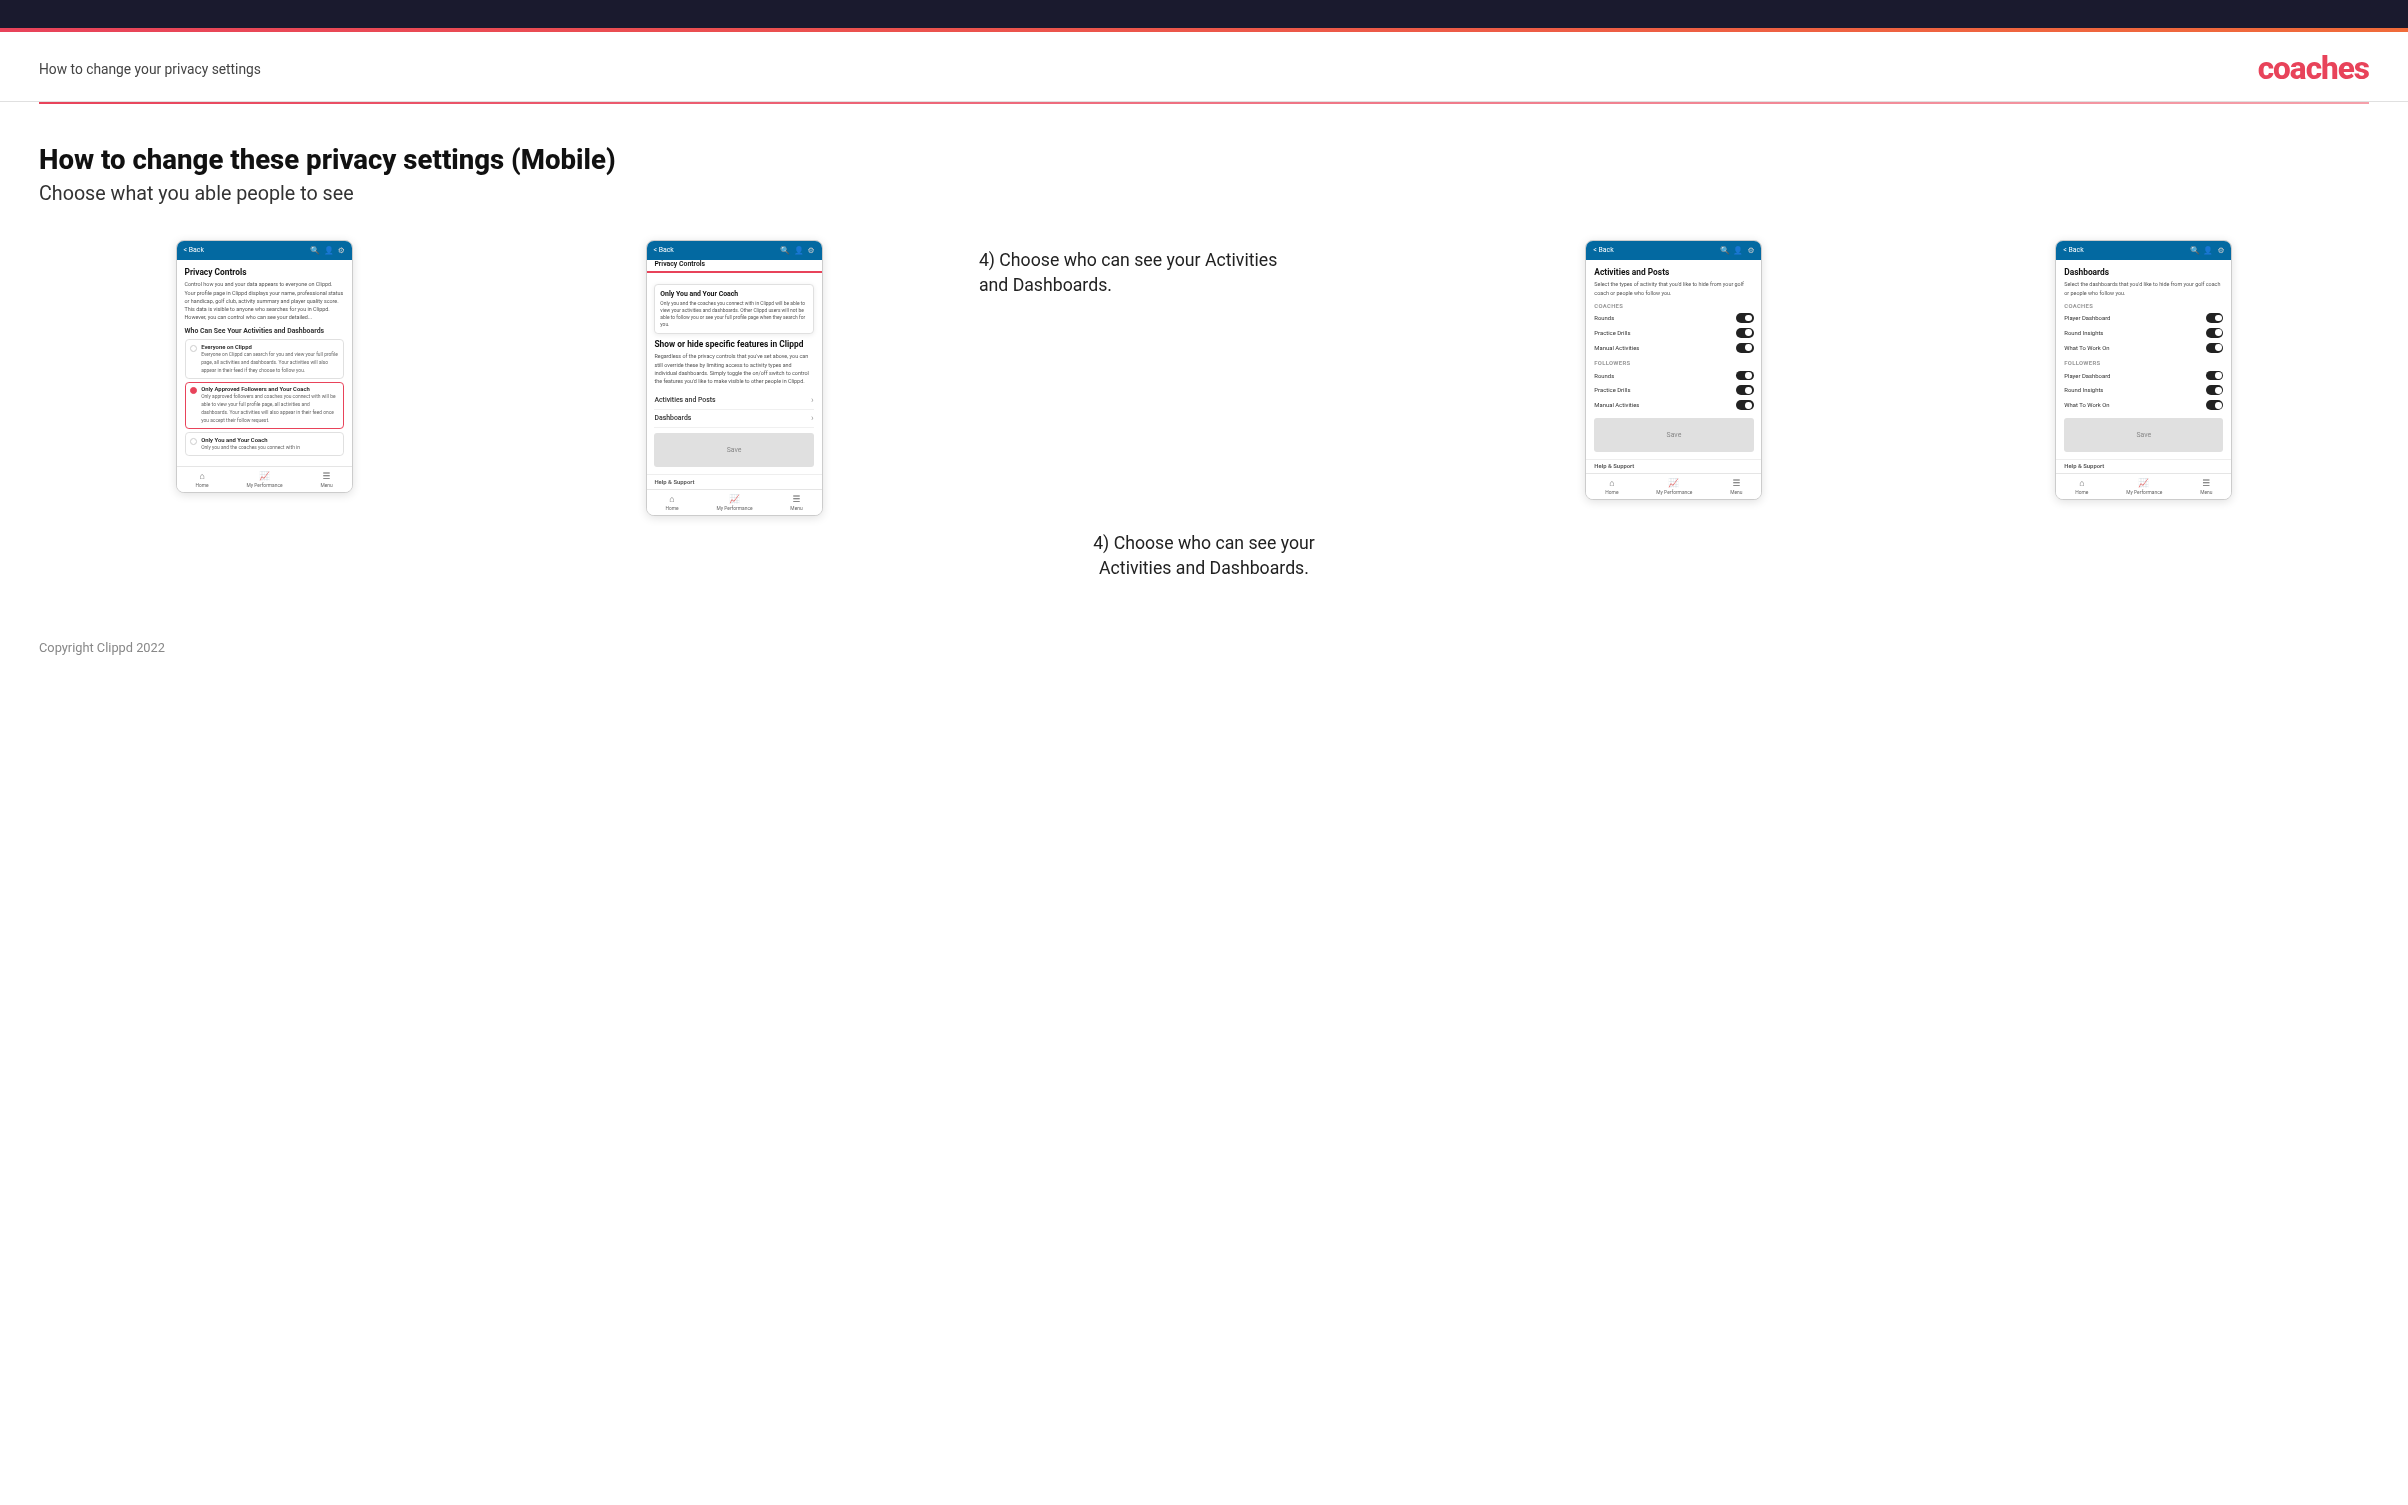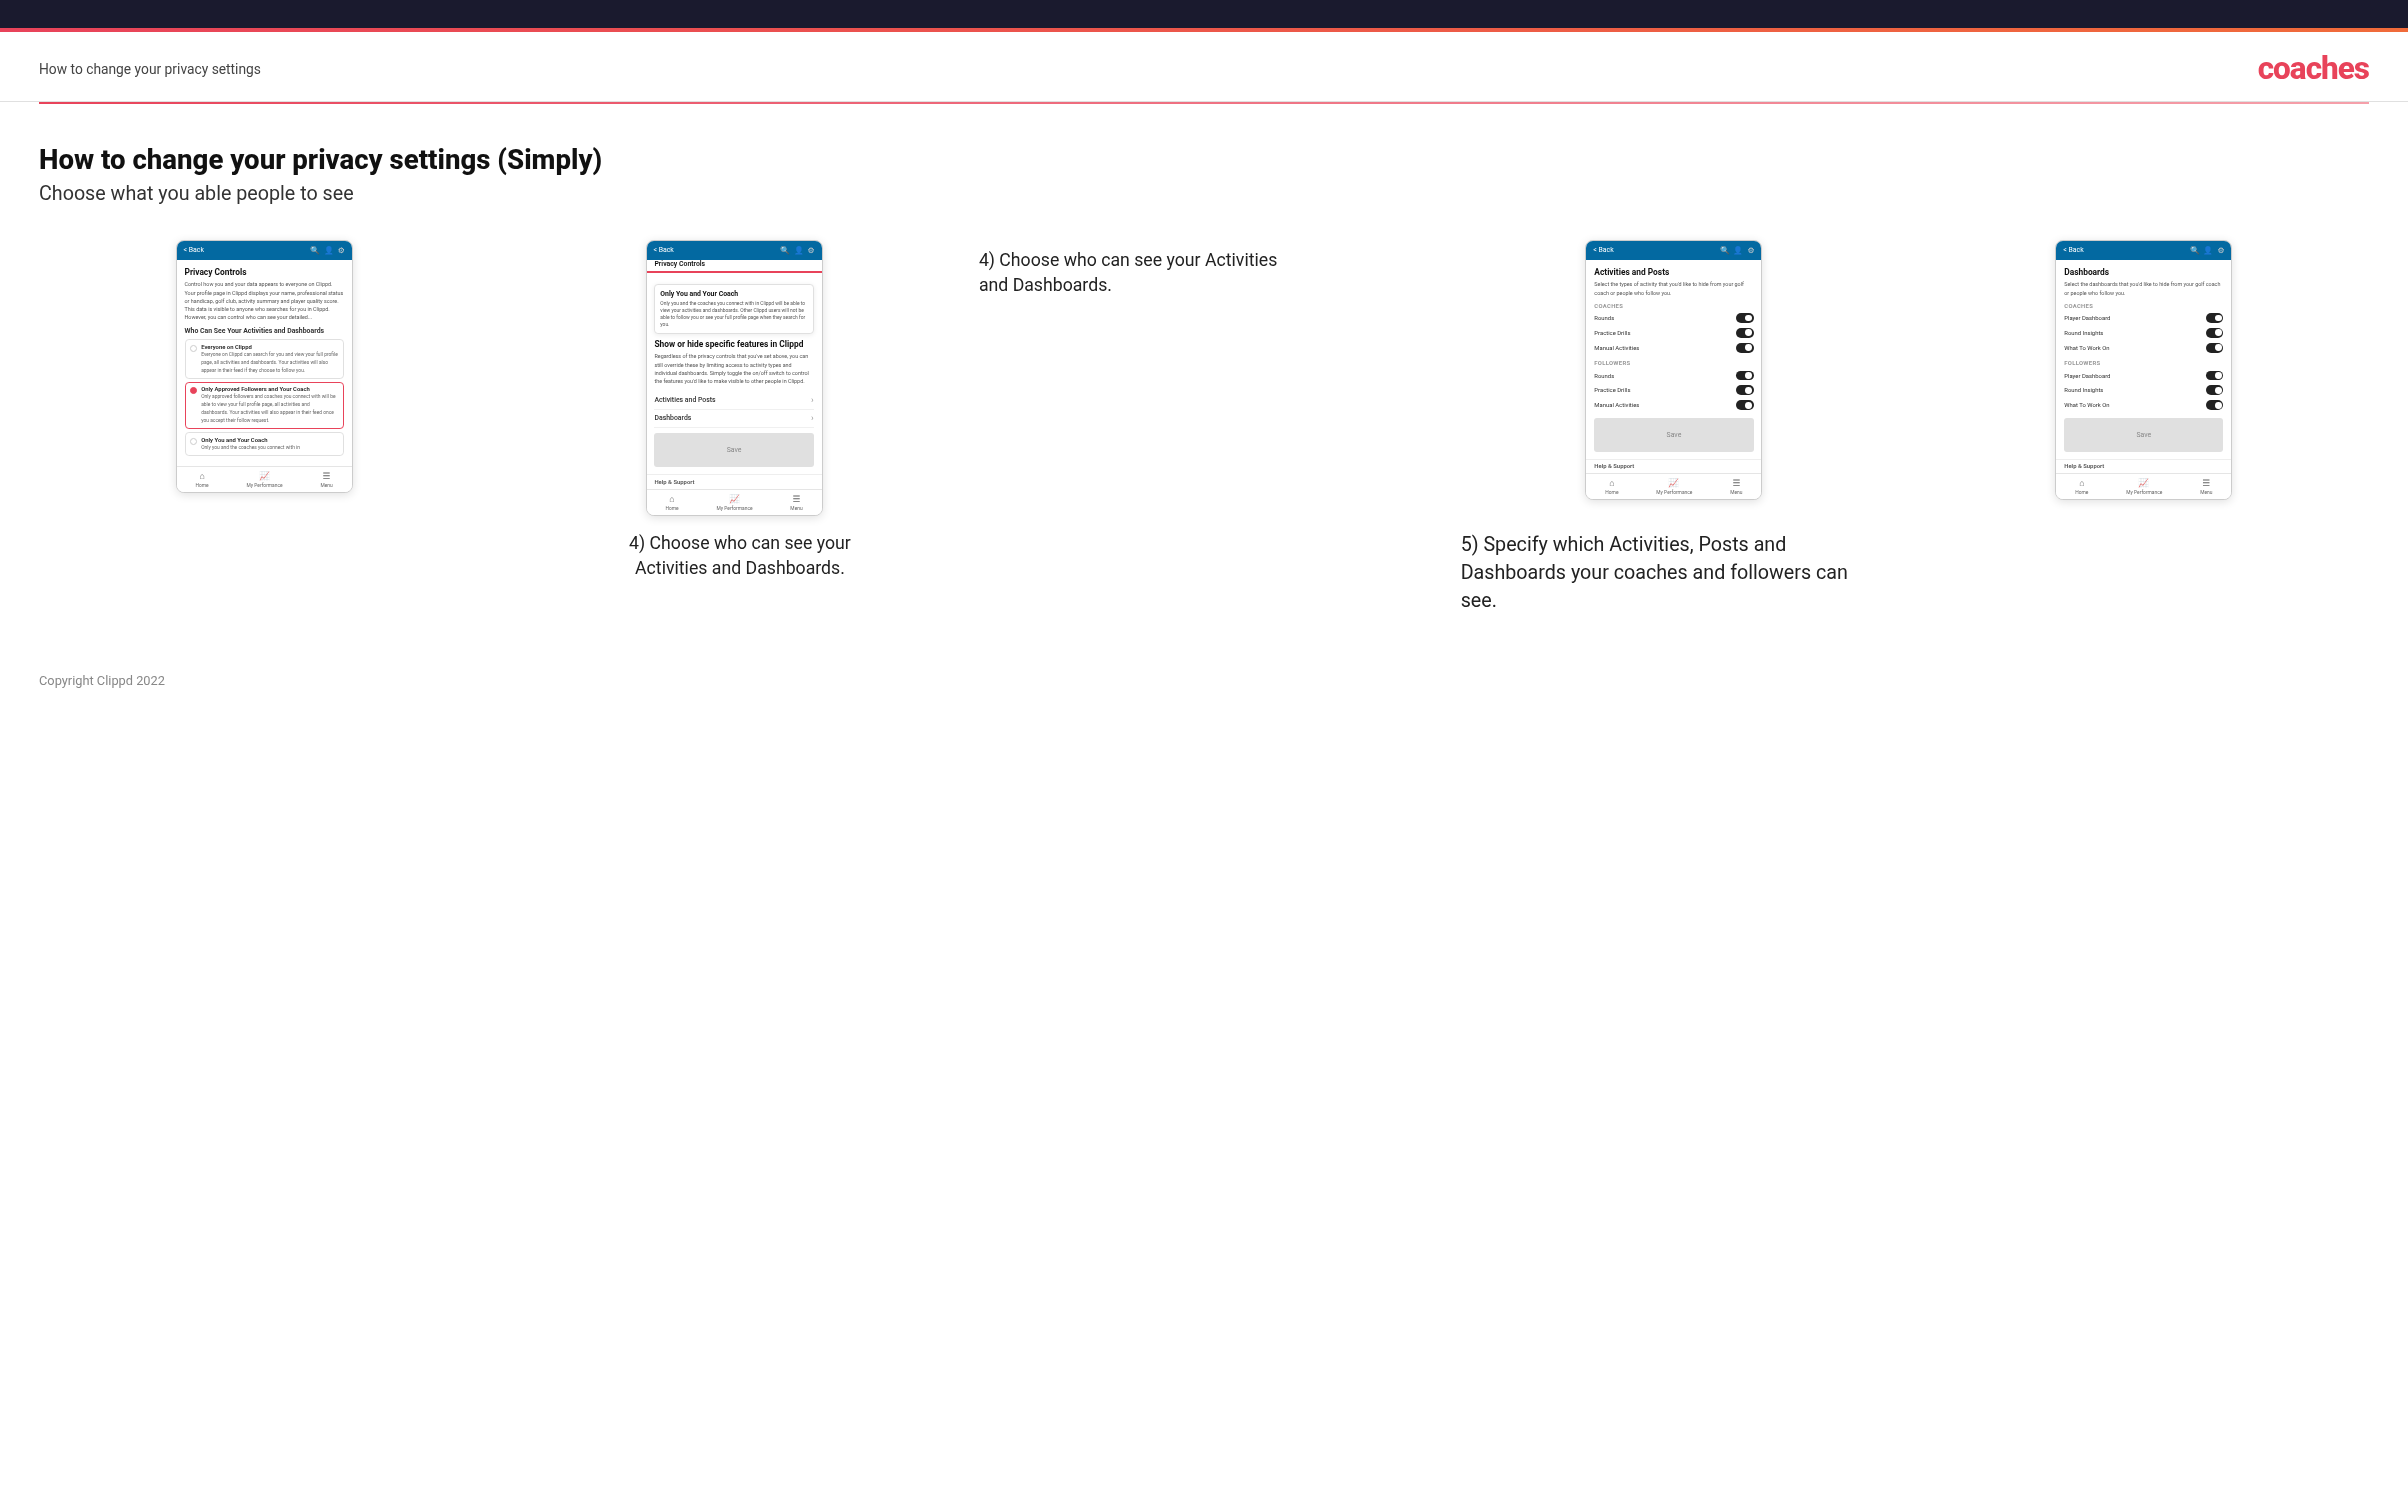--- a/index.html
+++ b/index.html
@@ -341,21 +341,21 @@
 <div class="top-bar"></div>
 <div class="bottom-accent"></div>
 
 <div class="header">
   <span class="header-title">How to change your privacy settings</span>
   <span class="logo">coaches</span>
 </div>
 <div class="header-divider"></div>
 
 <div class="main-content">
-  <h1 class="page-heading">How to change your privacy settings (Simply)</h1>
+  <h1 class="page-heading">How to change these privacy settings (Mobile)</h1>
   <p class="page-subheading">Choose what you able people to see</p>
 
   <div class="mockup-row">
 
     <div class="mockup-section">
 
       <div class="phone-mockup">
         <div class="mock-topbar">
           <span class="mock-topbar-back">&lt; Back</span>
           <div class="mock-topbar-icons">
@@ -595,23 +595,20 @@
   <div style="display:flex; gap:19.7px; margin-top: 15.8px;">
 
     <div style="flex:1;"></div>
 
     <div style="flex:1; display:flex; justify-content:center;">
       <div style="font-size:17.7px; color:#222; font-weight:400; line-height:1.4; max-width:276px; text-align:center;">4) Choose who can see your Activities and Dashboards.</div>
     </div>
 
     <div style="flex:1;"></div>
 
-    <div style="flex:2; display:flex; justify-content:flex-start;">
-      <div style="font-size:19.7px; color:#222; font-weight:400; line-height:1.4; max-width:414px;">5) Specify which Activities, Posts and Dashboards your  coaches and followers can see.</div>
-    </div>
   </div>
 
 </div>
 
 <div class="footer">
   <span>Copyright Clippd 2022</span>
 </div>
 
 
 </body></html>

